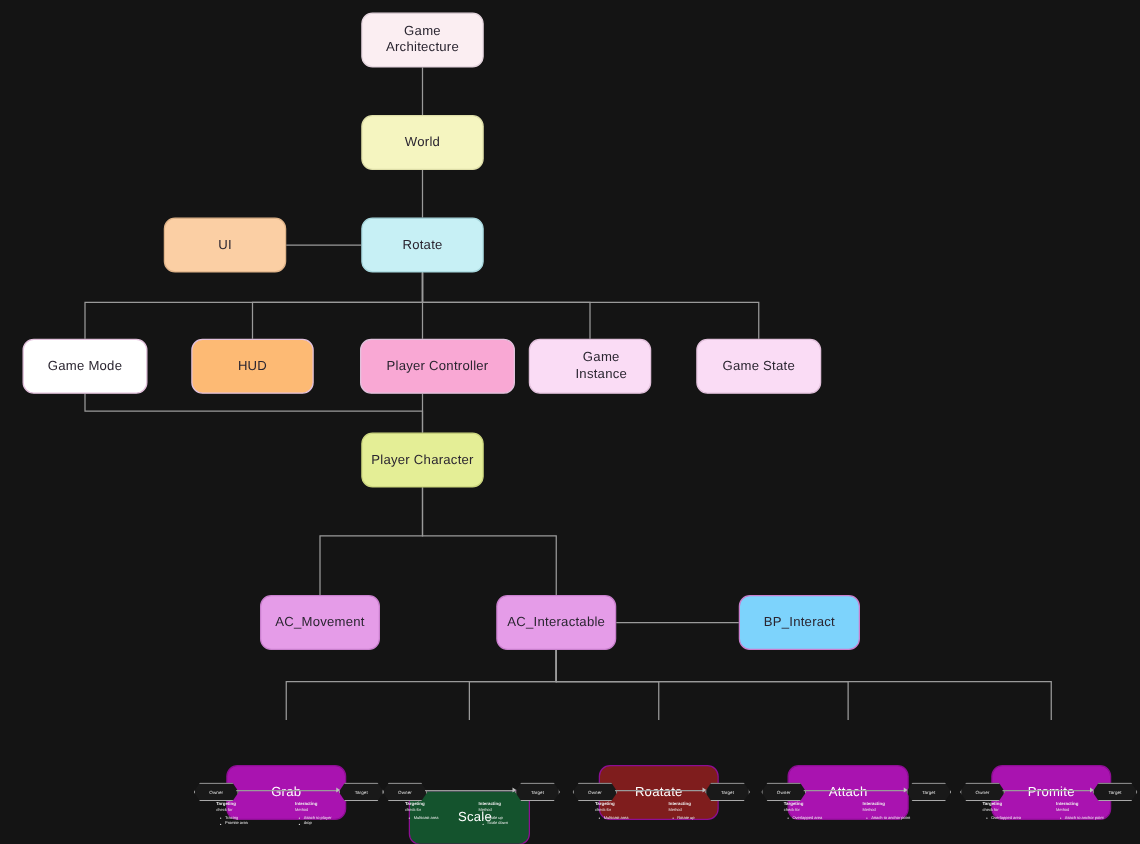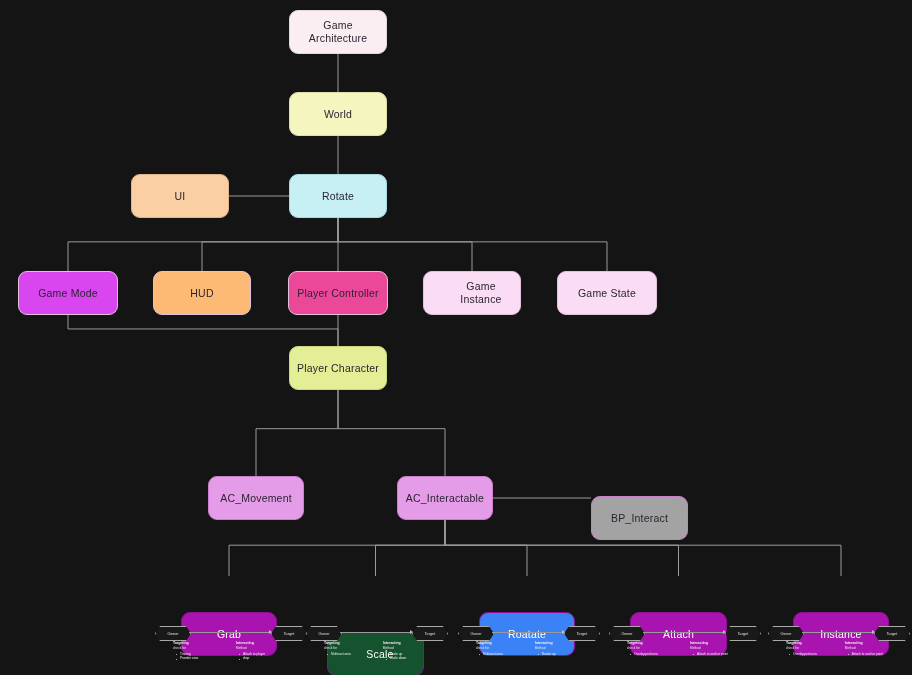--- a/index.html
+++ b/index.html
@@ -77,34 +77,34 @@
       <path d="M445 520 V545.2 H375.5 V576" stroke="#9a9a9a" stroke-width="1" fill="none"></path>
       <path d="M445 520 V545.2 H527 V576" stroke="#9a9a9a" stroke-width="1" fill="none"></path>
       <path d="M445 520 V545.2 H678.5 V576" stroke="#9a9a9a" stroke-width="1" fill="none"></path>
       <path d="M445 520 V545.2 H841 V576" stroke="#9a9a9a" stroke-width="1" fill="none"></path>
     </svg>
   <div id="node-layer">
       <div class="node" style="left: 289px; top: 10px; width: 98px; height: 44px; background: rgb(251, 238, 242); border: 1px solid rgb(228, 212, 221);">Game Architecture</div>
       <div class="node" style="left: 289px; top: 92px; width: 98px; height: 44px; background: rgb(245, 245, 192); border: 1px solid rgb(222, 222, 168);">World</div>
       <div class="node" style="left: 289px; top: 174px; width: 98px; height: 44px; background: rgb(199, 240, 245); border: 1px solid rgb(168, 216, 222);">Rotate</div>
       <div class="node" style="left: 131px; top: 174px; width: 98px; height: 44px; background: rgb(251, 207, 164); border: 1px solid rgb(224, 180, 137);">UI</div>
-      <div class="node" style="left: 18px; top: 271px; width: 100px; height: 44px; background: #d946ef; border: 1px solid rgb(226, 193, 220);">Game Mode</div>
+      <div class="node" style="left: 18px; top: 271px; width: 100px; height: 44px; background: #ffffff; border: 1px solid rgb(226, 193, 220);">Game Mode</div>
       <div class="node" style="left: 153px; top: 271px; width: 98px; height: 44px; background: #fdba74; border: 1px solid rgb(226, 193, 220);">HUD</div>
-      <div class="node" style="left: 288px; top: 271px; width: 100px; height: 44px; background: #ec4899; border: 1px solid rgb(226, 193, 220);">Player Controller</div>
+      <div class="node" style="left: 288px; top: 271px; width: 124px; height: 44px; background: #f9a8d4; border: 1px solid rgb(226, 193, 220);">Player Controller</div>
       <div class="node" style="left: 423px; top: 271px; width: 98px; height: 44px; background: rgb(250, 220, 245); border: 1px solid rgb(226, 193, 220); padding-left: 24px;">Game Instance</div>
       <div class="node" style="left: 557px; top: 271px; width: 100px; height: 44px; background: rgb(250, 220, 245); border: 1px solid rgb(226, 193, 220);">Game State</div>
       <div class="node" style="left: 289px; top: 346px; width: 98px; height: 44px; background: rgb(228, 238, 150); border: 1px solid rgb(204, 214, 126);">Player Character</div>
       <div class="node" style="left: 208px; top: 476px; width: 96px; height: 44px; background: rgb(229, 156, 232); border: 1px solid rgb(201, 127, 205);">AC_Movement</div>
       <div class="node" style="left: 397px; top: 476px; width: 96px; height: 44px; background: rgb(229, 156, 232); border: 1px solid rgb(201, 127, 205);">AC_Interactable</div>
-      <div class="node" style="left: 591px; top: 476px; width: 97px; height: 44px; background: #a3a3a3; border: 1px solid rgb(201, 127, 205); margin-top: 20px;">BP_Interact</div>
+      <div class="node" style="left: 591px; top: 476px; width: 97px; height: 44px; background: #7dd3fc; border: 1px solid rgb(201, 127, 205);">BP_Interact</div>
       <div class="node dark-label" style="left: 181px; top: 576px; width: 96px; height: 44px; background: rgb(169, 19, 176); border: 1px solid rgb(141, 14, 147);">Grab</div>
       <div class="node dark-label" style="left: 327px; top: 596px; width: 97px; height: 44px; background: #14532d; border: 1px solid rgb(141, 14, 147); padding-left: 15px;">Scale</div>
-      <div class="node dark-label" style="left: 479px; top: 576px; width: 96px; height: 44px; background: #3b82f6; border: 1px solid rgb(141, 14, 147);">Roatate</div>
+      <div class="node dark-label" style="left: 479px; top: 576px; width: 96px; height: 44px; background: #7f1d1d; border: 1px solid rgb(141, 14, 147);">Roatate</div>
       <div class="node dark-label" style="left: 630px; top: 576px; width: 97px; height: 44px; background: rgb(169, 19, 176); border: 1px solid rgb(141, 14, 147);">Attach</div>
-      <div class="node dark-label" style="left: 793px; top: 576px; width: 96px; height: 44px; background: rgb(169, 19, 176); border: 1px solid rgb(141, 14, 147);">Instance</div>
+      <div class="node dark-label" style="left: 793px; top: 576px; width: 96px; height: 44px; background: rgb(169, 19, 176); border: 1px solid rgb(141, 14, 147);">Promite</div>
     </div>
   <div id="annot-layer">
       <div class="annot" style="left: 155px; top: 626px; width: 150px; height: 44px;">
         <div class="dia-wrap" style="left: 0px; top: 0px;">
           <div class="dia-shape">
             <span>Owner</span>
           </div>
         </div>
         <div class="dia-wrap" style="left: 116px; top: 0px;">
           <div class="dia-shape">

